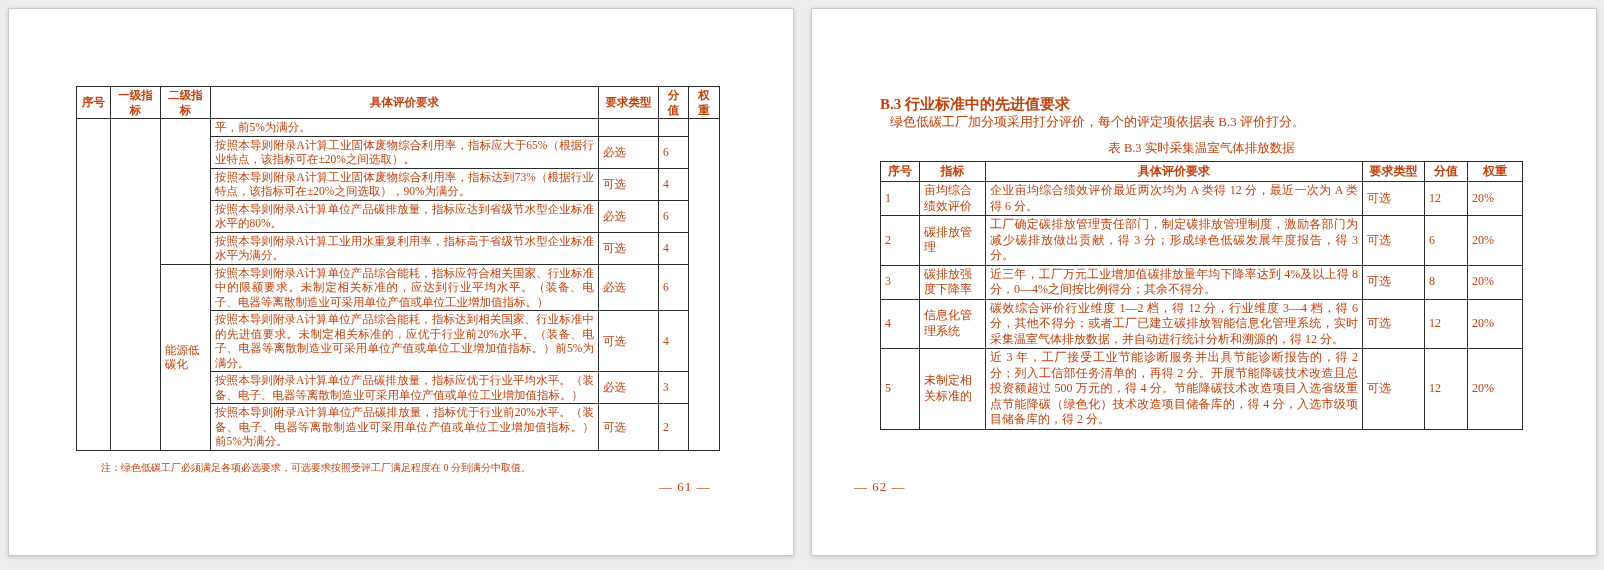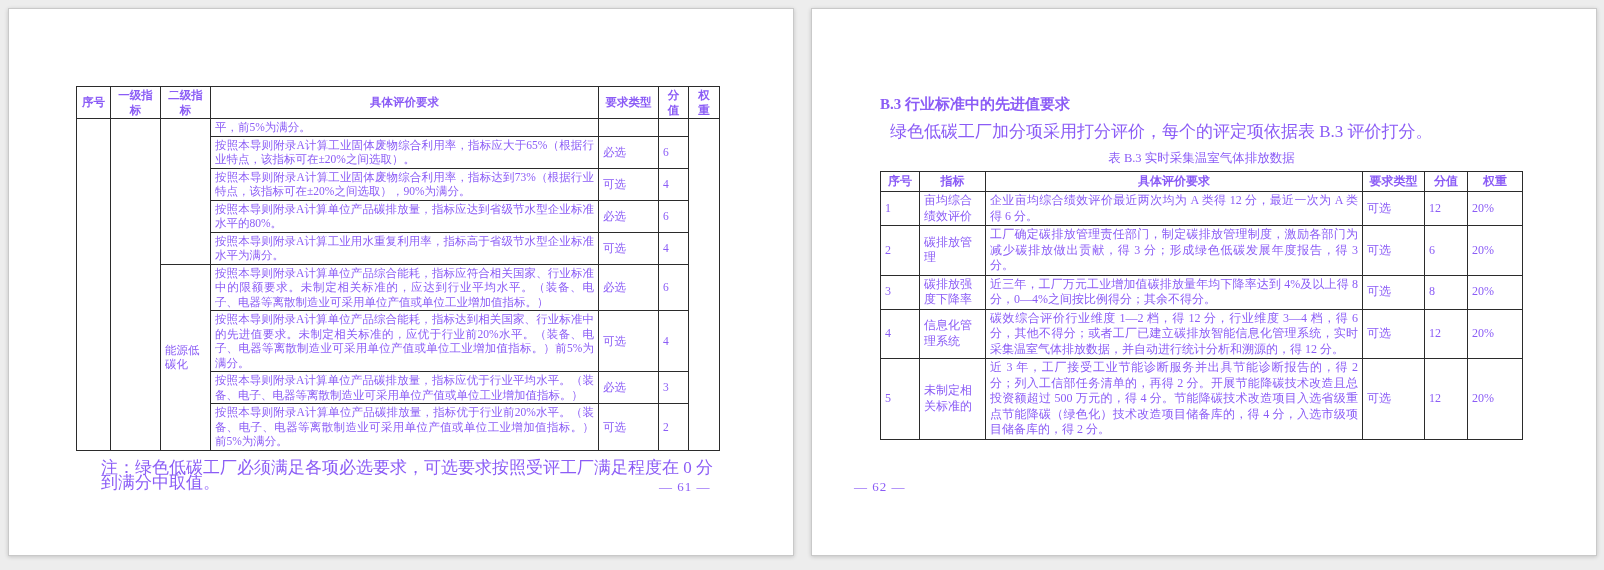--- a/index.html
+++ b/index.html
@@ -2,21 +2,21 @@
 <html><head>
 <meta charset="utf-8">
 <style>
   html,body{margin:0;padding:0;}
   .canvas{
     position:relative;
     width:1604px;height:570px;
     background:#ededed;
     overflow:hidden;
     font-family:"Liberation Serif","DejaVu Serif",serif;
-    color:#8b5cf6;
+    color:#c2410c;
   }
   .page{
     position:absolute;top:8px;
     width:786px;height:548px;
     background:#ffffff;
     border:1px solid #c9c9c9;
     box-shadow:0 1px 4px rgba(0,0,0,0.18);
     box-sizing:border-box;
   }
   .page-left{left:8px;}
@@ -42,37 +42,37 @@
     padding:2px 1px;
   }
   tr.hdr-row{height:20px;}
   tr.stub-row{height:16px;margin-top:29px;}
   td.c-center{}
   td.c-req{text-align:justify;text-justify:inter-ideograph;}
 
   .left-table-wrap{position:absolute;left:67px;top:77px;width:643px;}
   .table-note{
     margin:9px 0 8px 25px;
-    font-size:17px;line-height:15px;
+    font-size:10px;line-height:15px;
   }
   .pageno{
     position:absolute;top:470px;
     font-size:13px;letter-spacing:1px;
   }
   .pageno-left{left:650px;}
   .pageno-right{left:42px;}
 
   .right-content{position:absolute;left:68px;top:86px;width:643px;}
   .section-heading{
     font-size:15px;font-weight:bold;
     margin:0;line-height:18px;
   }
   .intro-paragraph{
-    margin:10px 0 0 10px;
-    font-size:17px;line-height:17px;
+    margin:0 0 0 10px;
+    font-size:13px;line-height:17px;
   }
   .table-caption{
     margin:10px 0 5px 0;
     font-size:12.5px;line-height:16px;
     text-align:center;font-weight:normal;
   }
 </style>
 </head>
 <body>
 

